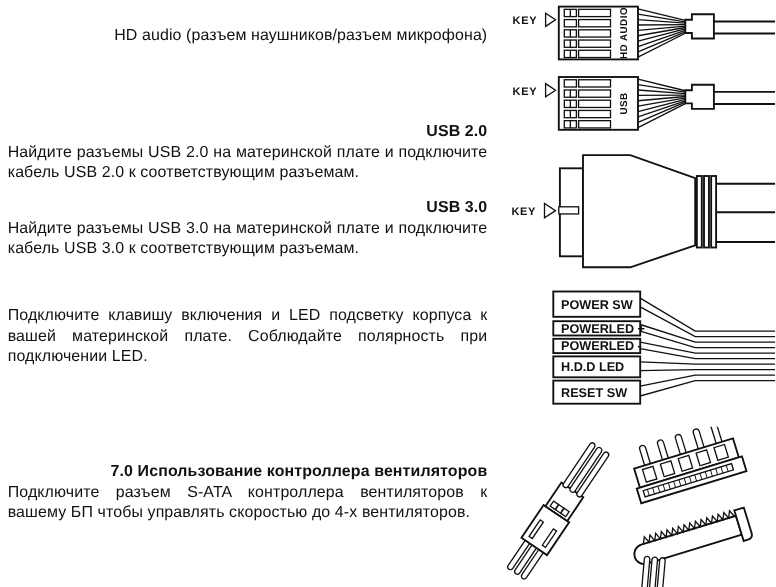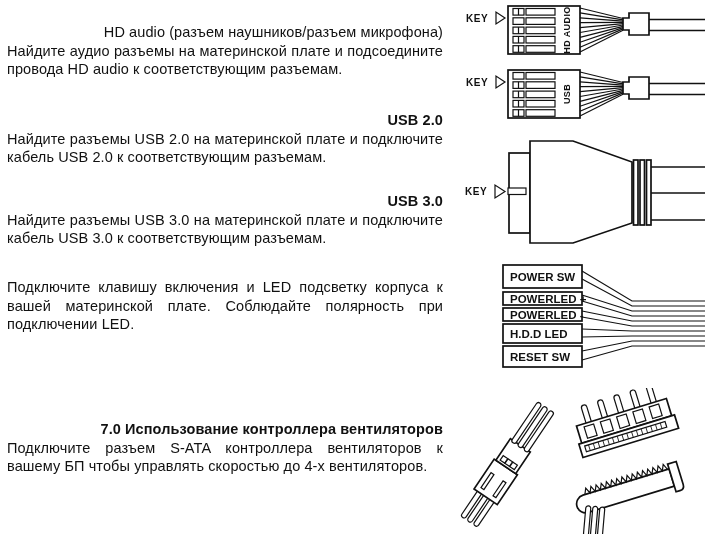--- a/index.html
+++ b/index.html
@@ -27,29 +27,28 @@
   .boxtxt { font:bold 11.5px "Liberation Sans", sans-serif; fill:#111; }
   .tick { stroke:#111; stroke-width:0.8; }
 </style>
 </head>
 <body>
 
 <div class="page">
 
   <div class="sec plain" style="top:23px">
     <h3>HD audio (разъем наушников/разъем микрофона)</h3>
-    <p>Найдите аудио разъемы на материнской плате и подсоедините провода HD audio к соответствующим разъемам.</p>
   </div>
 
   <div class="sec" style="top:111px">
     <h3>USB 2.0</h3>
     <p>Найдите разъемы USB 2.0 на материнской плате и подключите кабель USB 2.0 к соответствующим разъемам.</p>
   </div>
 
-  <div class="sec" style="top:192px">
+  <div class="sec" style="top:180px">
     <h3>USB 3.0</h3>
     <p>Найдите разъемы USB 3.0 на материнской плате и подключите кабель USB 3.0 к соответствующим разъемам.</p>
   </div>
 
   <div class="sec" style="top:278px">
     <p>Подключите клавишу включения и LED подсветку корпуса к вашей материнской плате. Соблюдайте полярность при подключении LED.</p>
   </div>
 
   <div class="sec" style="top:420px">
     <h3>7.0 Использование контроллера вентиляторов</h3>

